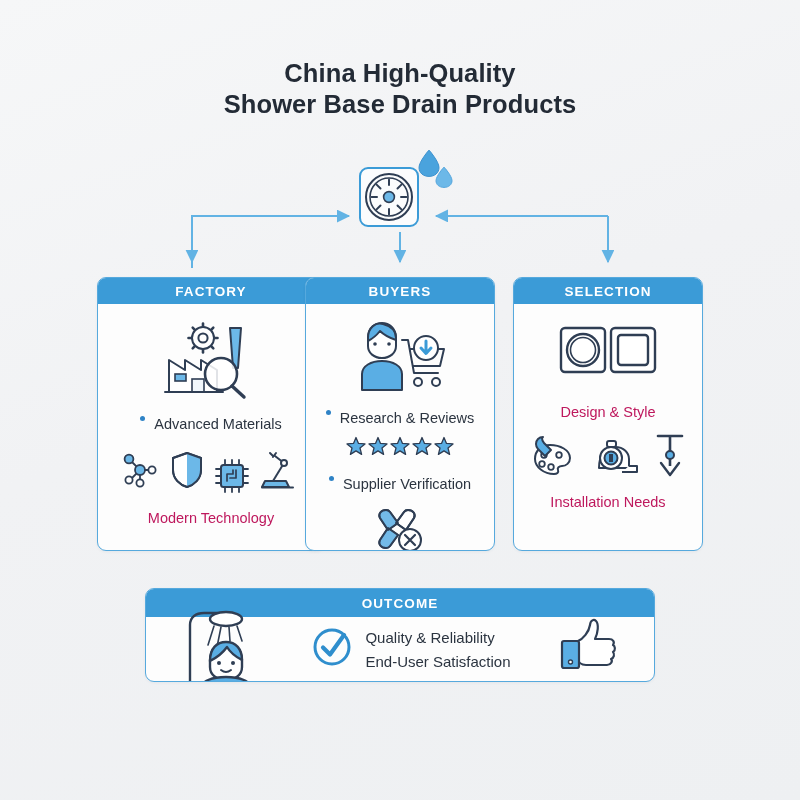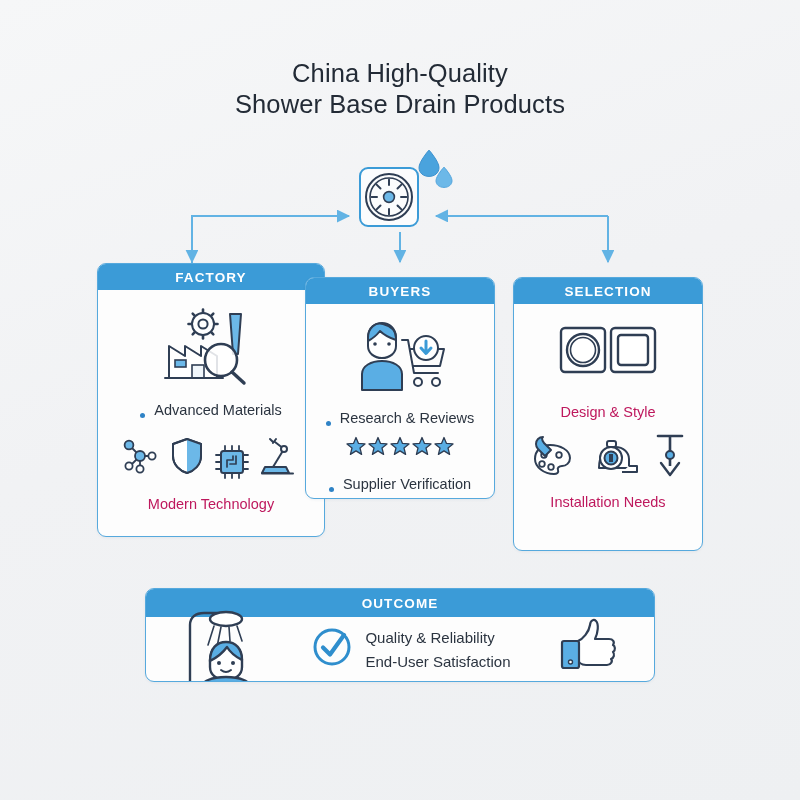--- a/index.html
+++ b/index.html
@@ -22,21 +22,21 @@
   }
 
   
   .title {
     position: absolute;
     top: 58px;
     left: 0;
     right: 0;
     text-align: center;
     font-size: 25.5px;
-    font-weight: normal;
+    font-weight: bold;
     letter-spacing: 0.1px;
     color: #232b36;
     line-height: 31px;
   }
   .title .l2 { display: block; }
 
   
   .hub {
     position: absolute;
     left: 358px;
@@ -83,39 +83,39 @@
     justify-content: center;
   }
   .card-body {
     position: relative;
     height: calc(100% - 26px);
     display: flex;
     flex-direction: column;
     align-items: center;
   }
 
-  .c1 { left: 97px;  top: 263px; width: 228px; height: 274px; }
-  .c2 { left: 305px; top: 277px; width: 190px; height: 222px; }
+  .c1 { left: 97px;  top: 277px; width: 228px; height: 274px; }
+  .c2 { left: 305px; top: 277px; width: 190px; height: 274px; }
   .c3 { left: 513px; top: 277px; width: 190px; height: 274px; }
 
   .icon-row {
     display: flex;
     align-items: center;
     justify-content: center;
     gap: 4px;
   }
   .line-text {
     font-size: 14.5px;
     color: #be185d;
     text-align: center;
     white-space: nowrap;
   }
   .bullet-line {
     display: flex;
-    align-items: flex-end;
+    align-items: flex-start;
     justify-content: center;
     gap: 9px;
     font-size: 14.5px;
     color: #2b3440;
     white-space: nowrap;
   }
   .dot {
     width: 5px; height: 5px;
     border-radius: 50%;
     background: #2f83c6;

